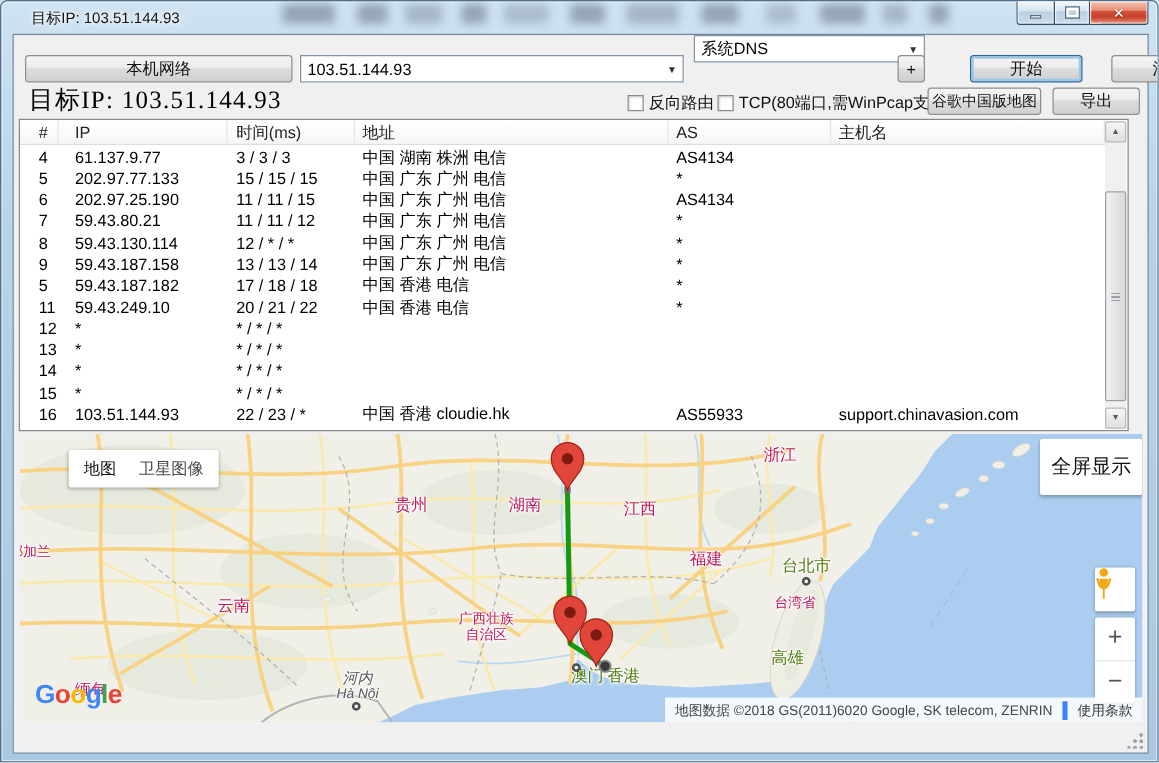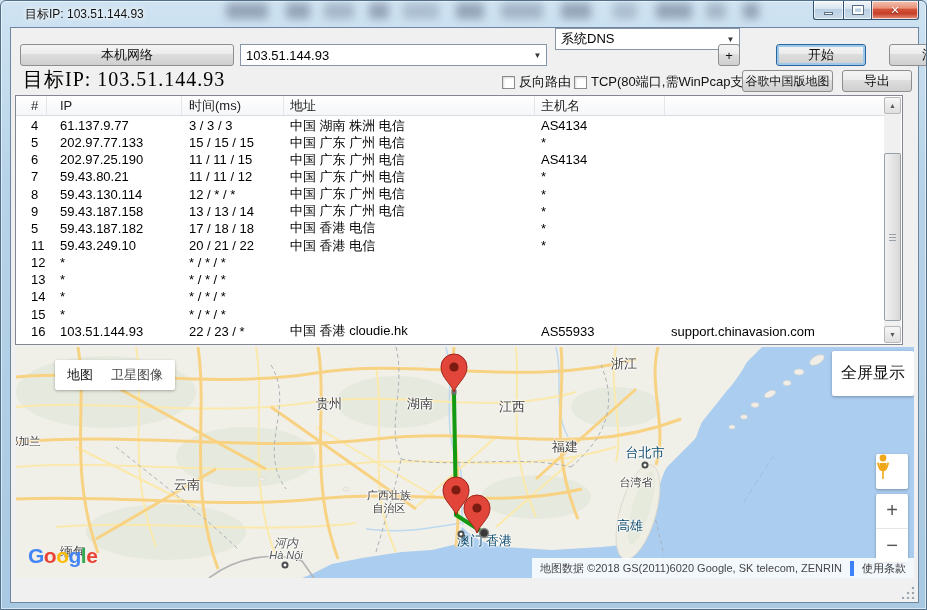--- a/index.html
+++ b/index.html
@@ -46,22 +46,22 @@
   .sb-btn{position:absolute;left:0;width:17px;height:17px;background:linear-gradient(#f6f6f6,#dfdfdf);border:1px solid #b8b8b8;border-radius:2px;
     display:flex;align-items:center;justify-content:center;font-size:7px;color:#5a5a5a;}
   .sb-thumb{position:absolute;left:0;width:17px;background:linear-gradient(90deg,#f2f2f2,#d8d8d8);border:1px solid #98a0a8;border-radius:2px;
     display:flex;align-items:center;justify-content:center;}
   .grip{width:7px;height:7px;background:repeating-linear-gradient(#9aa0a8 0 1px,transparent 1px 3px);}
   
   .map{position:absolute;left:5px;top:319px;width:898px;height:231px;background:#f0efe8;overflow:hidden;}
   .map svg{position:absolute;left:0;top:0;}
   .maplabel{position:absolute;transform:translate(-50%,-50%);white-space:nowrap;font-size:13px;
     text-shadow:-1px 0 2px #fff,1px 0 2px #fff,0 -1px 2px #fff,0 1px 2px #fff;}
-  .maplabel.province{color:#404040;}
-  .maplabel.city{color:#0c4a6e;}
+  .maplabel.province{color:#be185d;}
+  .maplabel.city{color:#4d7c0f;}
   .maplabel.foreign{color:#55575a;font-size:12px;font-style:italic;}
   .maplabel.small{font-size:11px;}
   .mapdot{position:absolute;width:7px;height:7px;border:2px solid #4a4c4e;border-radius:50%;background:#fff;transform:translate(-50%,-50%);}
   .mapctl{position:absolute;background:#fff;border-radius:2px;box-shadow:0 1px 3px rgba(0,0,0,.3);color:#111;}
   .maptype{left:11px;top:13px;height:30px;display:flex;align-items:center;font-size:13px;padding:0 12px;margin-left:28px;}
   .maptype .sat{color:#4a4a4a;margin-left:18px;}
   .fullscreen{left:816px;top:4px;width:82px;height:45px;display:flex;align-items:center;justify-content:center;font-size:16px;}
   .pegman{left:860px;top:107px;width:32px;height:35px;display:flex;align-items:center;justify-content:center;}
   .zoomctl{left:860px;top:147px;width:32px;height:68px;display:flex;flex-direction:column;}
   .zoomctl div{flex:1;display:flex;align-items:center;justify-content:center;font-size:20px;color:#555;}
@@ -138,20 +138,21 @@
     </div>
     <div class="btn" style="left:731px;top:42px;width:91px;font-size:12px;">谷歌中国版地图</div>
     <div class="btn" style="left:831px;top:42px;width:70px;">导出</div>
 
     <div class="table">
       <div class="thead">
         <div class="th pad0">#</div>
         <div class="th pad1">IP</div>
         <div class="th pad2">时间(ms)</div>
         <div class="th pad3">地址</div>
+        <div class="th pad4">AS</div>
         <div class="th pad5">主机名</div>
       </div>
       <div class="tbody" id="tbody">
           <div class="trow">
             <div class="td pad0">4</div>
             <div class="td pad1">61.137.9.77</div>
             <div class="td pad2">3 / 3 / 3</div>
             <div class="td pad3">中国 湖南 株洲 电信</div>
             <div class="td pad4">AS4134</div>
             <div class="td pad5"></div>

